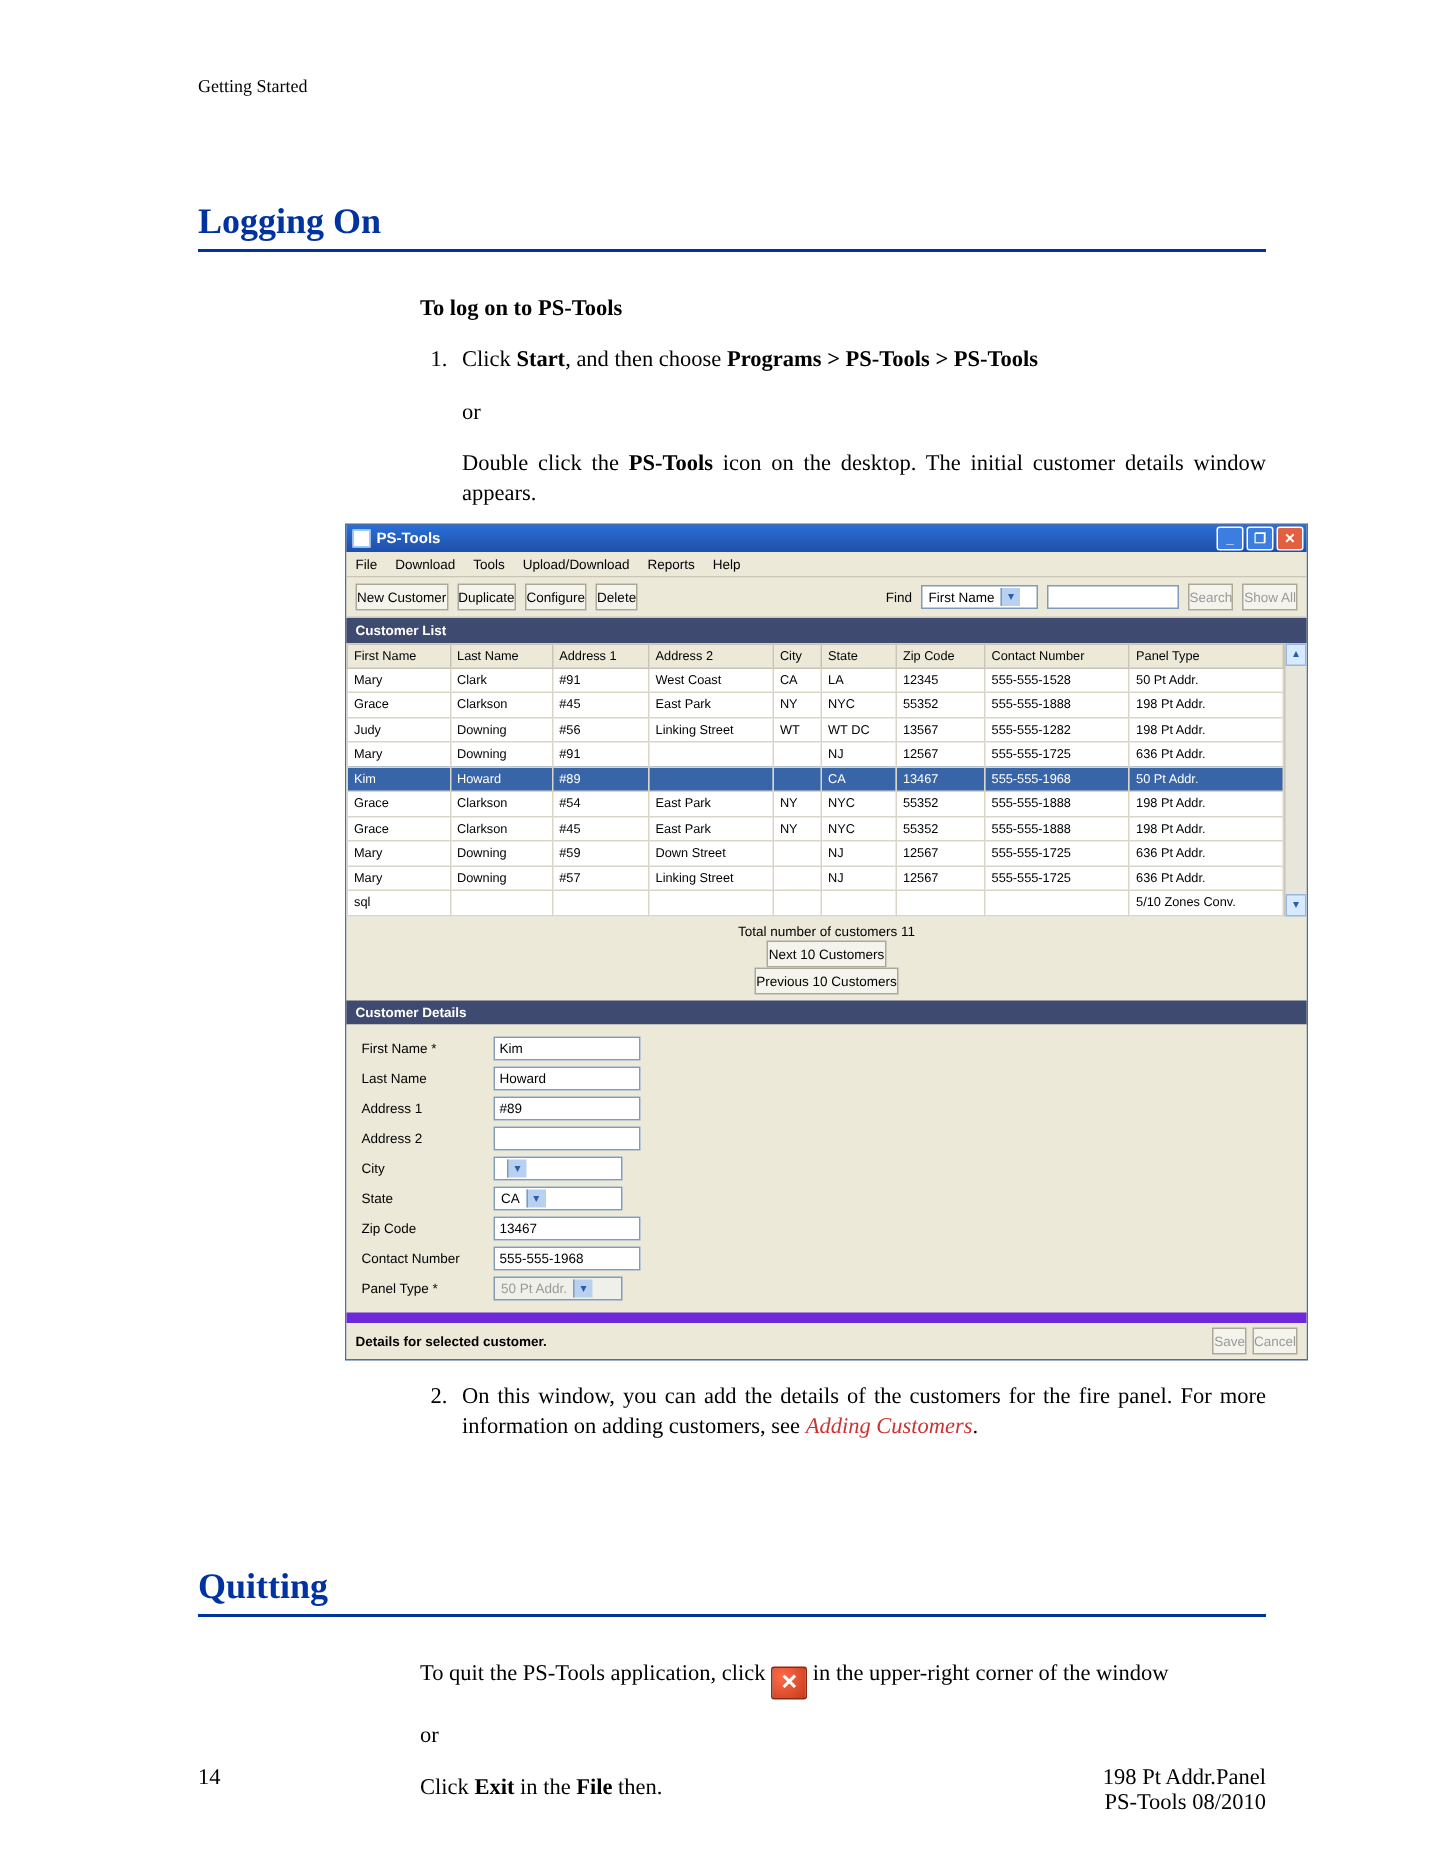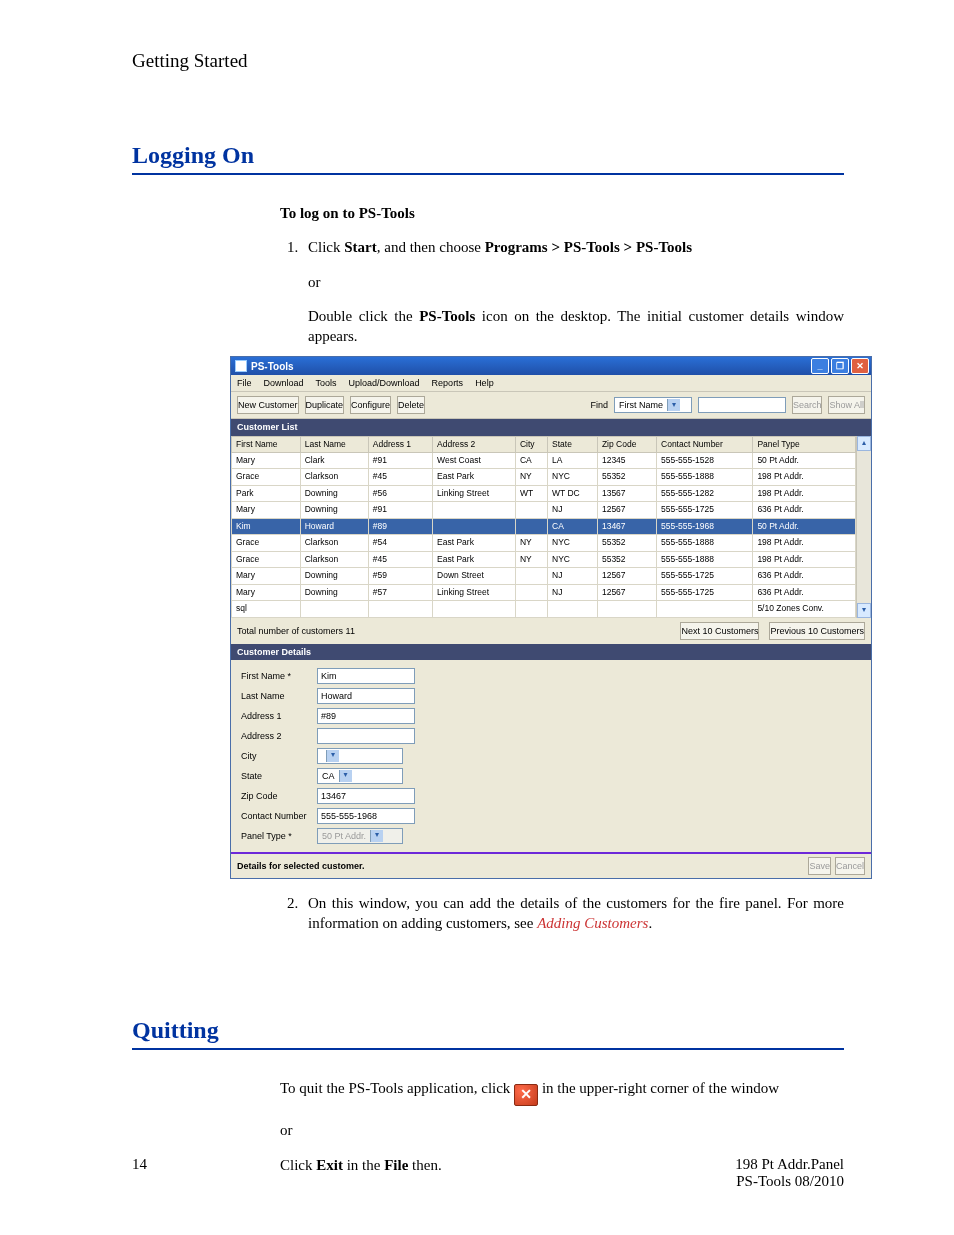--- a/index.html
+++ b/index.html
@@ -11,21 +11,21 @@
     width: 954px;
   }
   .page {
     padding: 50px 110px 40px 132px;
     box-sizing: border-box;
     width: 954px;
     position: relative;
     min-height: 1235px;
   }
   .running-head {
-    font-size: 19px;
+    font-size: 12px;
     margin-bottom: 70px;
   }
   h1.section {
     font-family: "Times New Roman", Times, serif;
     font-size: 24px;
     font-weight: bold;
     color: #0033a0;
     margin: 0 0 4px 0;
   }
   .rule-thick {
@@ -180,33 +180,34 @@
     display: flex; align-items: center; justify-content: center;
     font-size: 8px; color: #2b5ea8;
   }
   .vscroll .track { flex: 1; }
   .footer-nav {
     display: flex;
     align-items: center;
     padding: 4px 6px;
     background: #ece9d8;
     font-size: 9px;
+    flex-direction: column;
   }
   .footer-nav .spacer { flex: 1; }
   .details-form {
     background: #ece9d8;
     padding: 8px 10px 4px 10px;
   }
   .form-row { display: flex; align-items: center; margin-bottom: 4px; }
-  .form-row label { width: 76px; font-size: 9px; }
+  .form-row label { width: 88px; font-size: 9px; }
   .form-row .txt, .form-row .dd { width: 90px; }
   .form-row .dd { width: 78px; }
   .statusbar {
     background: #ece9d8;
-    border-top: 2px solid #6d28d9;
+    border-top: 7px solid #6d28d9;
     padding: 3px 6px;
     display: flex;
     align-items: center;
     font-size: 9px;
     font-weight: bold;
   }
   .statusbar .spacer { flex: 1; }
 
   
   .close-inline {
@@ -322,21 +323,21 @@
                       <td>Clarkson</td>
                       <td>#45</td>
                       <td>East Park</td>
                       <td>NY</td>
                       <td>NYC</td>
                       <td>55352</td>
                       <td>555-555-1888</td>
                       <td>198 Pt Addr.</td>
                     </tr>
                     <tr>
-                      <td>Park</td>
+                      <td>Judy</td>
                       <td>Downing</td>
                       <td>#56</td>
                       <td>Linking Street</td>
                       <td>WT</td>
                       <td>WT DC</td>
                       <td>13567</td>
                       <td>555-555-1282</td>
                       <td>198 Pt Addr.</td>
                     </tr>
                     <tr>

